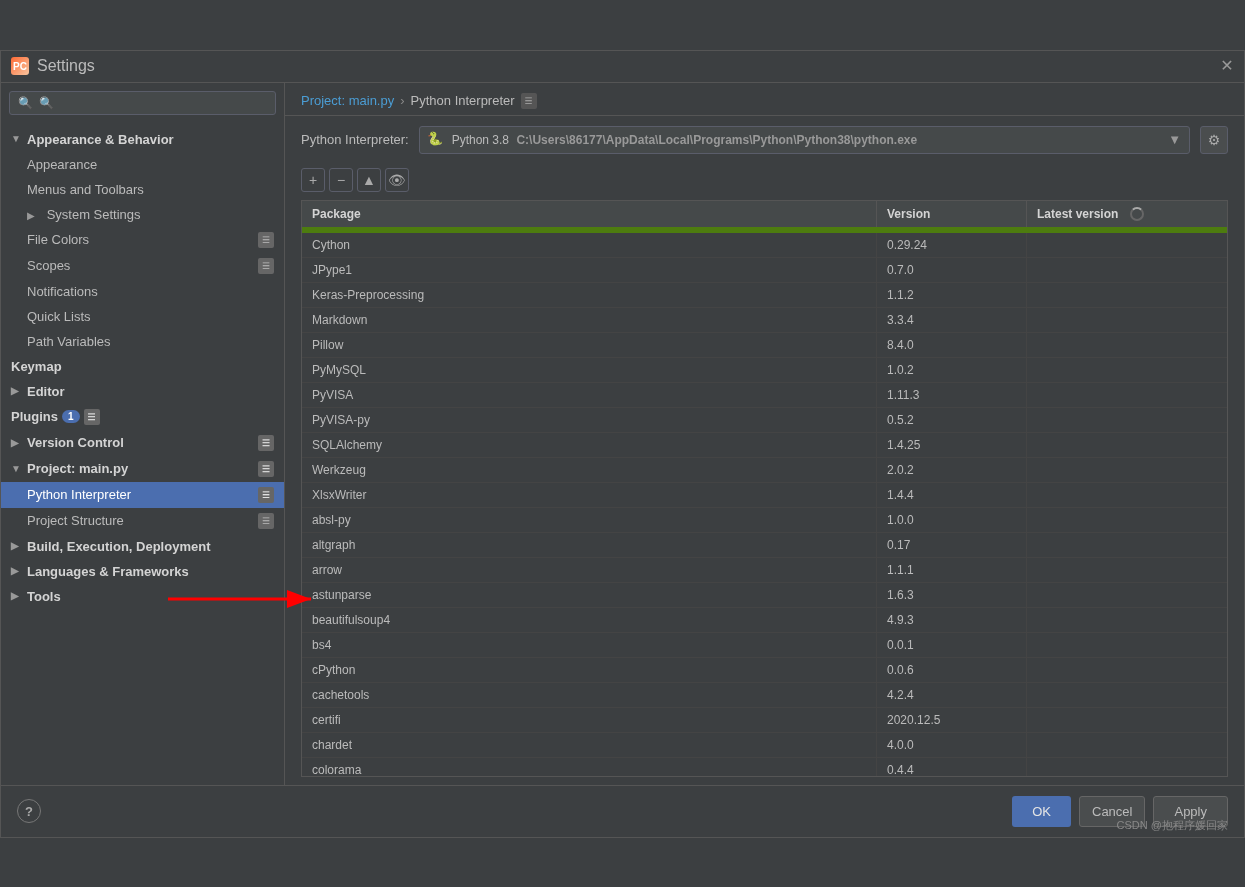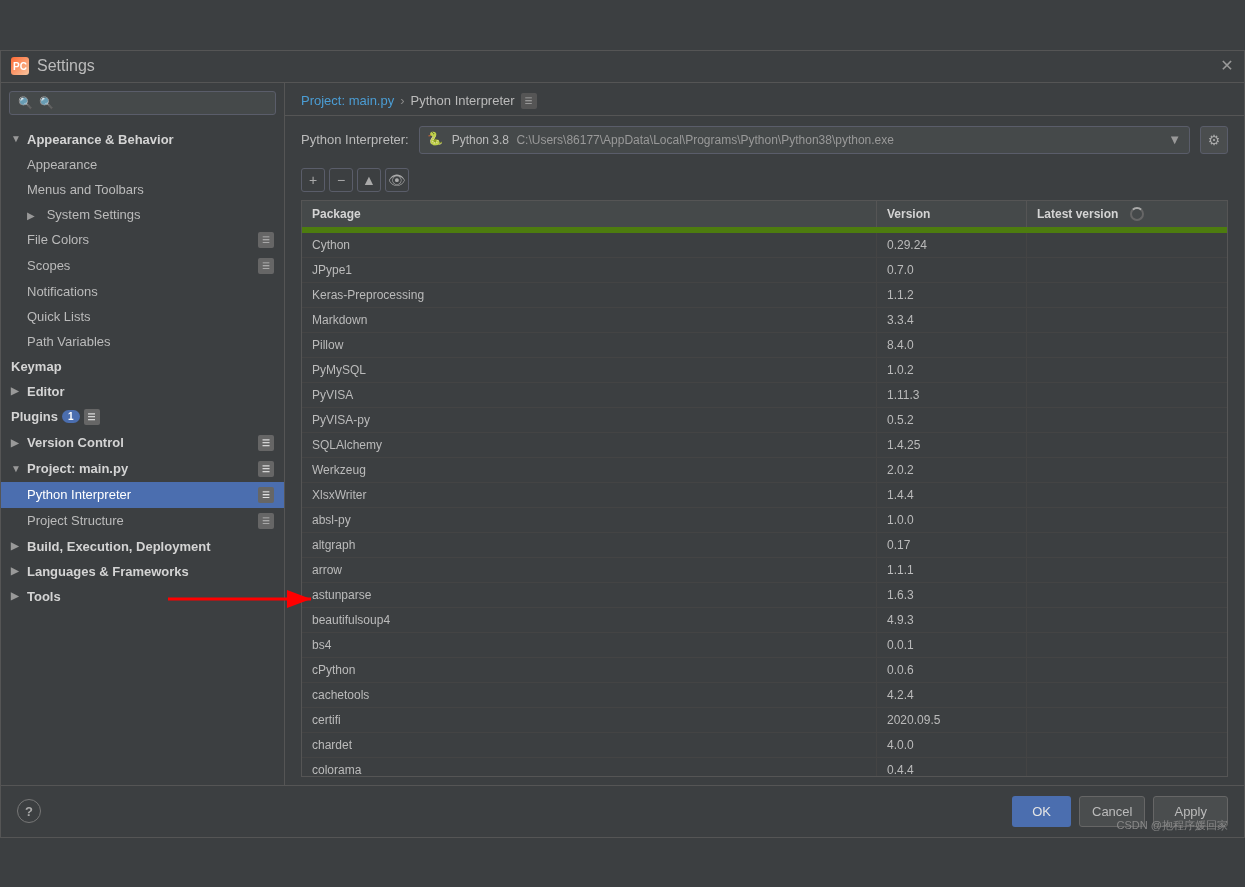--- a/index.html
+++ b/index.html
@@ -503,21 +503,21 @@
         <span class="breadcrumb-current">Python Interpreter</span>
         <div class="breadcrumb-icon">☰</div>
       </div>
 
       <div class="interpreter-row">
         <span class="interpreter-label">Python Interpreter:</span>
         <div class="interpreter-select">
           <span class="interpreter-python-icon">🐍</span>
           <span class="interpreter-select-text">
             <span>Python 3.8</span>
-            <span style="color:#999; margin-left:4px;">C:\Users\86177\AppData\Local\Programs\Python\Python38\python.exe</span>
+            <span style="color:#999; margin-left:4px;font-weight:bold;">C:\Users\86177\AppData\Local\Programs\Python\Python38\python.exe</span>
           </span>
           <span class="interpreter-dropdown-arrow">▼</span>
         </div>
         <div class="gear-btn">⚙</div>
       </div>
 
       <div class="toolbar">
         <div class="toolbar-btn">+</div>
         <div class="toolbar-btn">−</div>
         <div class="toolbar-btn">▲</div>
@@ -626,21 +626,21 @@
               <div class="table-cell">0.0.6</div>
               <div class="table-cell"></div>
             </div>
             <div class="table-row">
               <div class="table-cell">cachetools</div>
               <div class="table-cell">4.2.4</div>
               <div class="table-cell"></div>
             </div>
             <div class="table-row">
               <div class="table-cell">certifi</div>
-              <div class="table-cell">2020.09.5</div>
+              <div class="table-cell">2020.12.5</div>
               <div class="table-cell"></div>
             </div>
             <div class="table-row">
               <div class="table-cell">chardet</div>
               <div class="table-cell">4.0.0</div>
               <div class="table-cell"></div>
             </div>
             <div class="table-row">
               <div class="table-cell">colorama</div>
               <div class="table-cell">0.4.4</div>

